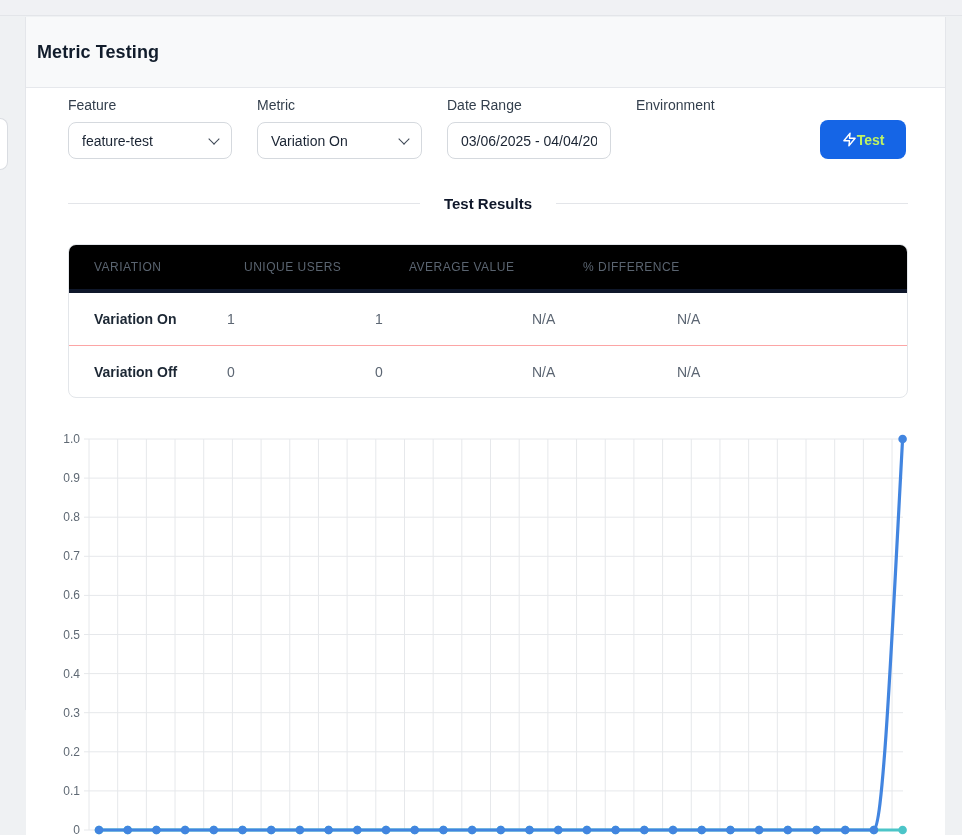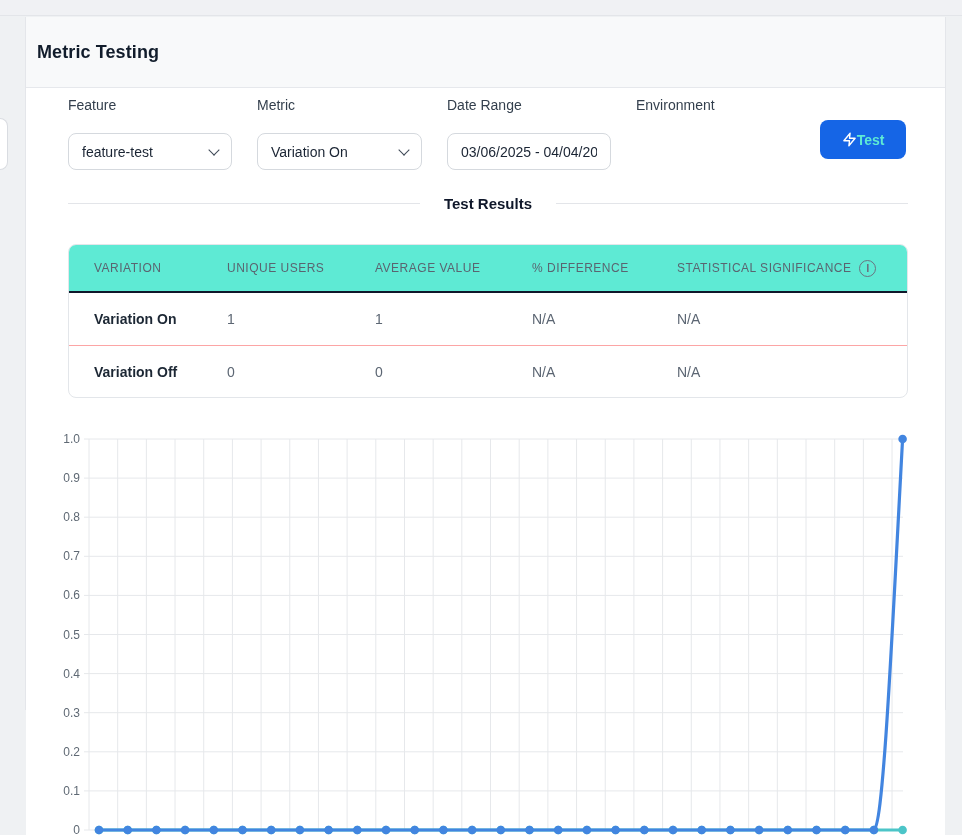--- a/index.html
+++ b/index.html
@@ -27,41 +27,41 @@
   .panel-header {
     position:absolute; left:0; top:0; width:100%; height:71px;
     background:#f8f9fa; border-bottom:1px solid #e6e8ec;
     display:flex; align-items:center; padding-left:11px;
   }
   .panel-title { font-size:18px; font-weight:700; color:#111c2b; letter-spacing:.1px; }
   .panel-body { position:absolute; left:0; top:72px; width:100%; height:746px; background:#fff; }
 
   
   .filter-group { position:absolute; top:8px; }
-  .filter-label { font-size:14px; color:#333f4d; margin-bottom:20px; }
+  .filter-label { font-size:14px; color:#333f4d; margin-bottom:9px; }
   .select-box, .input-box {
     height:37px; background:#fff;
     border:1px solid #d5d9de; border-radius:8px;
     display:flex; align-items:center; justify-content:space-between;
     padding:0 13px; font-size:14px; color:#1a2433; cursor:pointer;
   }
   .input-box { cursor:text; }
   .input-box input {
     border:none; outline:none; font-family:inherit; font-size:14px;
     color:#1a2433; width:100%; background:transparent; padding:0;
   }
   .chev {
     width:8px; height:8px; flex:none; margin-left:8px; margin-top:-4px;
     border-right:1.7px solid #3e4856; border-bottom:1.7px solid #3e4856;
     transform:rotate(45deg);
   }
   .test-btn {
     position:absolute; left:794px; top:31px; width:86px; height:39px;
     background:#1565e6; border:none; border-radius:8px;
-    color:#5eead4; font-size:14px; font-weight:700; font-family:inherit;
+    color:#bef264; font-size:14px; font-weight:700; font-family:inherit;
     display:flex; align-items:center; justify-content:center; 
     cursor:pointer;
   }
   .zap-icon { width:15px; height:15px; display:block; }
 
   
   .section-title-row {
     position:absolute; left:42px; top:104px; width:840px; height:20px;
     display:flex; align-items:center; gap:24px;
   }
@@ -73,21 +73,21 @@
     position:absolute; left:42px; top:155px; width:840px;
     border:1px solid #e3e6ea; border-radius:8px; overflow:hidden;
     background:#fff;
   }
   .t-row {
     display:grid;
     grid-template-columns:133px 148px 157px 145px 1fr;
     align-items:center;
   }
   .t-head {
-    height:48px; background:#5eead4; border-bottom:2px solid #0f172a;
+    height:48px; background:#000000; border-bottom:4px solid #0f172a;gap:17px;
   }
   .t-head .t-cell {
     font-size:12px; font-weight:500; color:#5a6470;
     text-transform:uppercase; letter-spacing:.5px;
     display:flex; align-items:center;
   }
   .t-body-row { height:52px; }
   .t-body-row + .t-body-row { border-top:1px solid #fca5a5; }
   .t-cell { padding-left:25px; font-size:14px; }
   .cell-strong { font-weight:700; color:#1c2734; }
@@ -159,24 +159,20 @@
       <div class="section-title">Test Results</div>
       <div class="section-line"></div>
     </div>
 
     <div class="results-table">
       <div class="t-row t-head">
         <div class="t-cell">VARIATION</div>
         <div class="t-cell">UNIQUE USERS</div>
         <div class="t-cell">AVERAGE VALUE</div>
         <div class="t-cell">% DIFFERENCE</div>
-        <div class="t-cell">
-          <span>STATISTICAL SIGNIFICANCE</span>
-          <span class="info-icon">i</span>
-        </div>
       </div>
       <div class="t-row t-body-row">
         <div class="t-cell cell-strong">Variation On</div>
         <div class="t-cell cell-muted">1</div>
         <div class="t-cell cell-muted">1</div>
         <div class="t-cell cell-muted">N/A</div>
         <div class="t-cell cell-muted">N/A</div>
       </div>
       <div class="t-row t-body-row">
         <div class="t-cell cell-strong">Variation Off</div>

